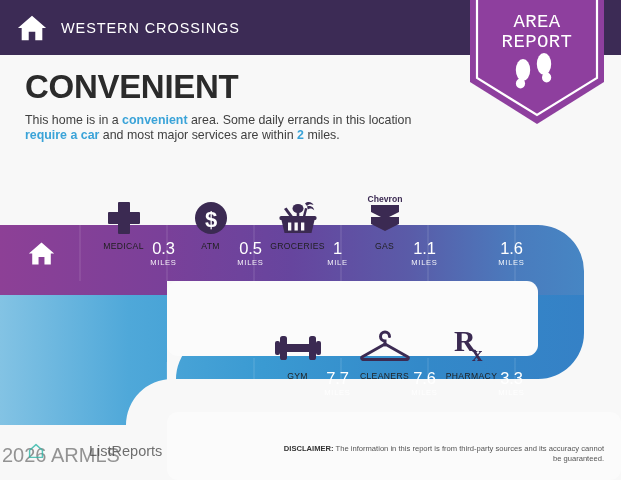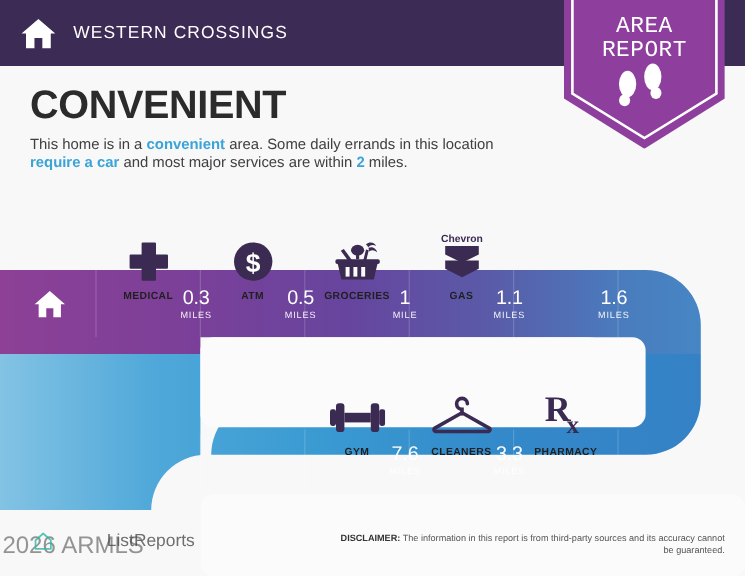--- a/index.html
+++ b/index.html
@@ -52,21 +52,21 @@
 
   
   .iconrow { position:absolute; z-index:4; display:flex; }
   .iconcell {
     width:87px; display:flex; flex-direction:column; align-items:center;
     justify-content:flex-end;
     margin-top:25px;
   }
   .iconart { height:42px; display:flex; align-items:flex-end; justify-content:center; }
   .iconlabel {
-    font-size:8.6px; font-weight:bold; color:#1f1f1f; letter-spacing:0.35px;
+    font-size:8.6px; font-weight:normal; color:#1f1f1f; letter-spacing:0.35px;
     margin-top:6px; white-space:nowrap;
   }
 
   .iconrow-1 { left:80px; top:168px; }
   .iconrow-2 { left:254px; top:298px; }
 
   
   .whitecard {
     position:absolute; left:167px; top:281px; width:371px; height:75px;
     background:#fbfbfb; border-radius:11px; z-index:3;
@@ -307,20 +307,24 @@
           <text x="2" y="26" font-family="Liberation Serif, serif" font-size="30" font-weight="bold" fill="#3b2a52">R</text>
           <text x="20" y="36" font-family="Liberation Serif, serif" font-size="21" font-weight="bold" fill="#3b2a52">x</text>
         </svg>
       </div>
       <div class="iconlabel">PHARMACY</div>
     </div>
   </div>
 
   <div class="distrow distrow-2">
     <div class="distcell">
+      <div class="distval">7.7</div>
+      <div class="distunit">MILES</div>
+    </div>
+    <div class="distcell">
       <div class="distval">7.6</div>
       <div class="distunit">MILES</div>
     </div>
     <div class="distcell">
       <div class="distval">3.3</div>
       <div class="distunit">MILES</div>
     </div>
   </div>
 
   <div class="footer-card"></div>

